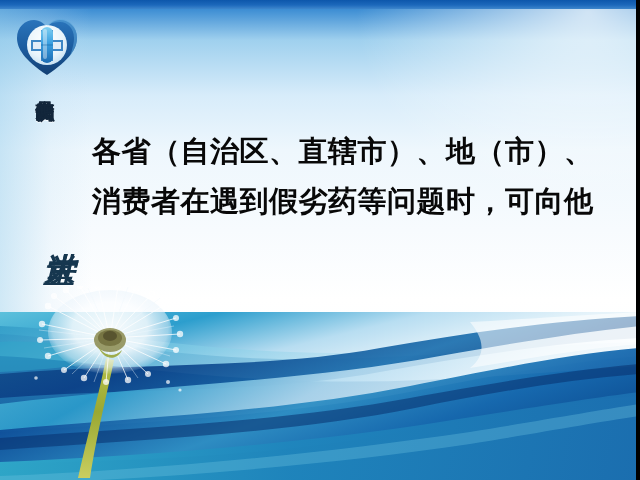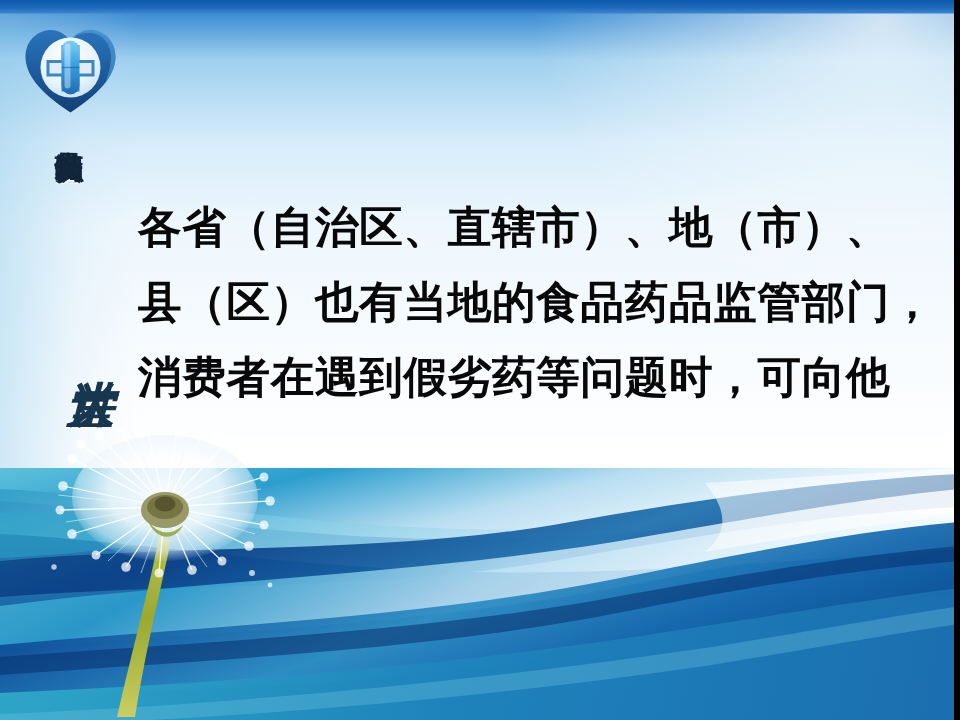--- a/index.html
+++ b/index.html
@@ -334,17 +334,16 @@
 
       <path d="M27,31 L39,31" stroke="#0f5a95" stroke-width="1" opacity="0.5"></path>
     </svg>
   </div>
 
   <div class="v-title">食品药品安全知识</div>
   <div class="v-sub">大讲堂</div>
 
   <div class="body-text">
     <div class="body-line">各省（自治区、直辖市）、地（市）、</div>
-    <div class="body-line">县（区）也有当地的食品药品监管部门，</div>
     <div class="body-line">消费者在遇到假劣药等问题时，可向他</div>
   </div>
 
 </div>
 
 </body></html>

